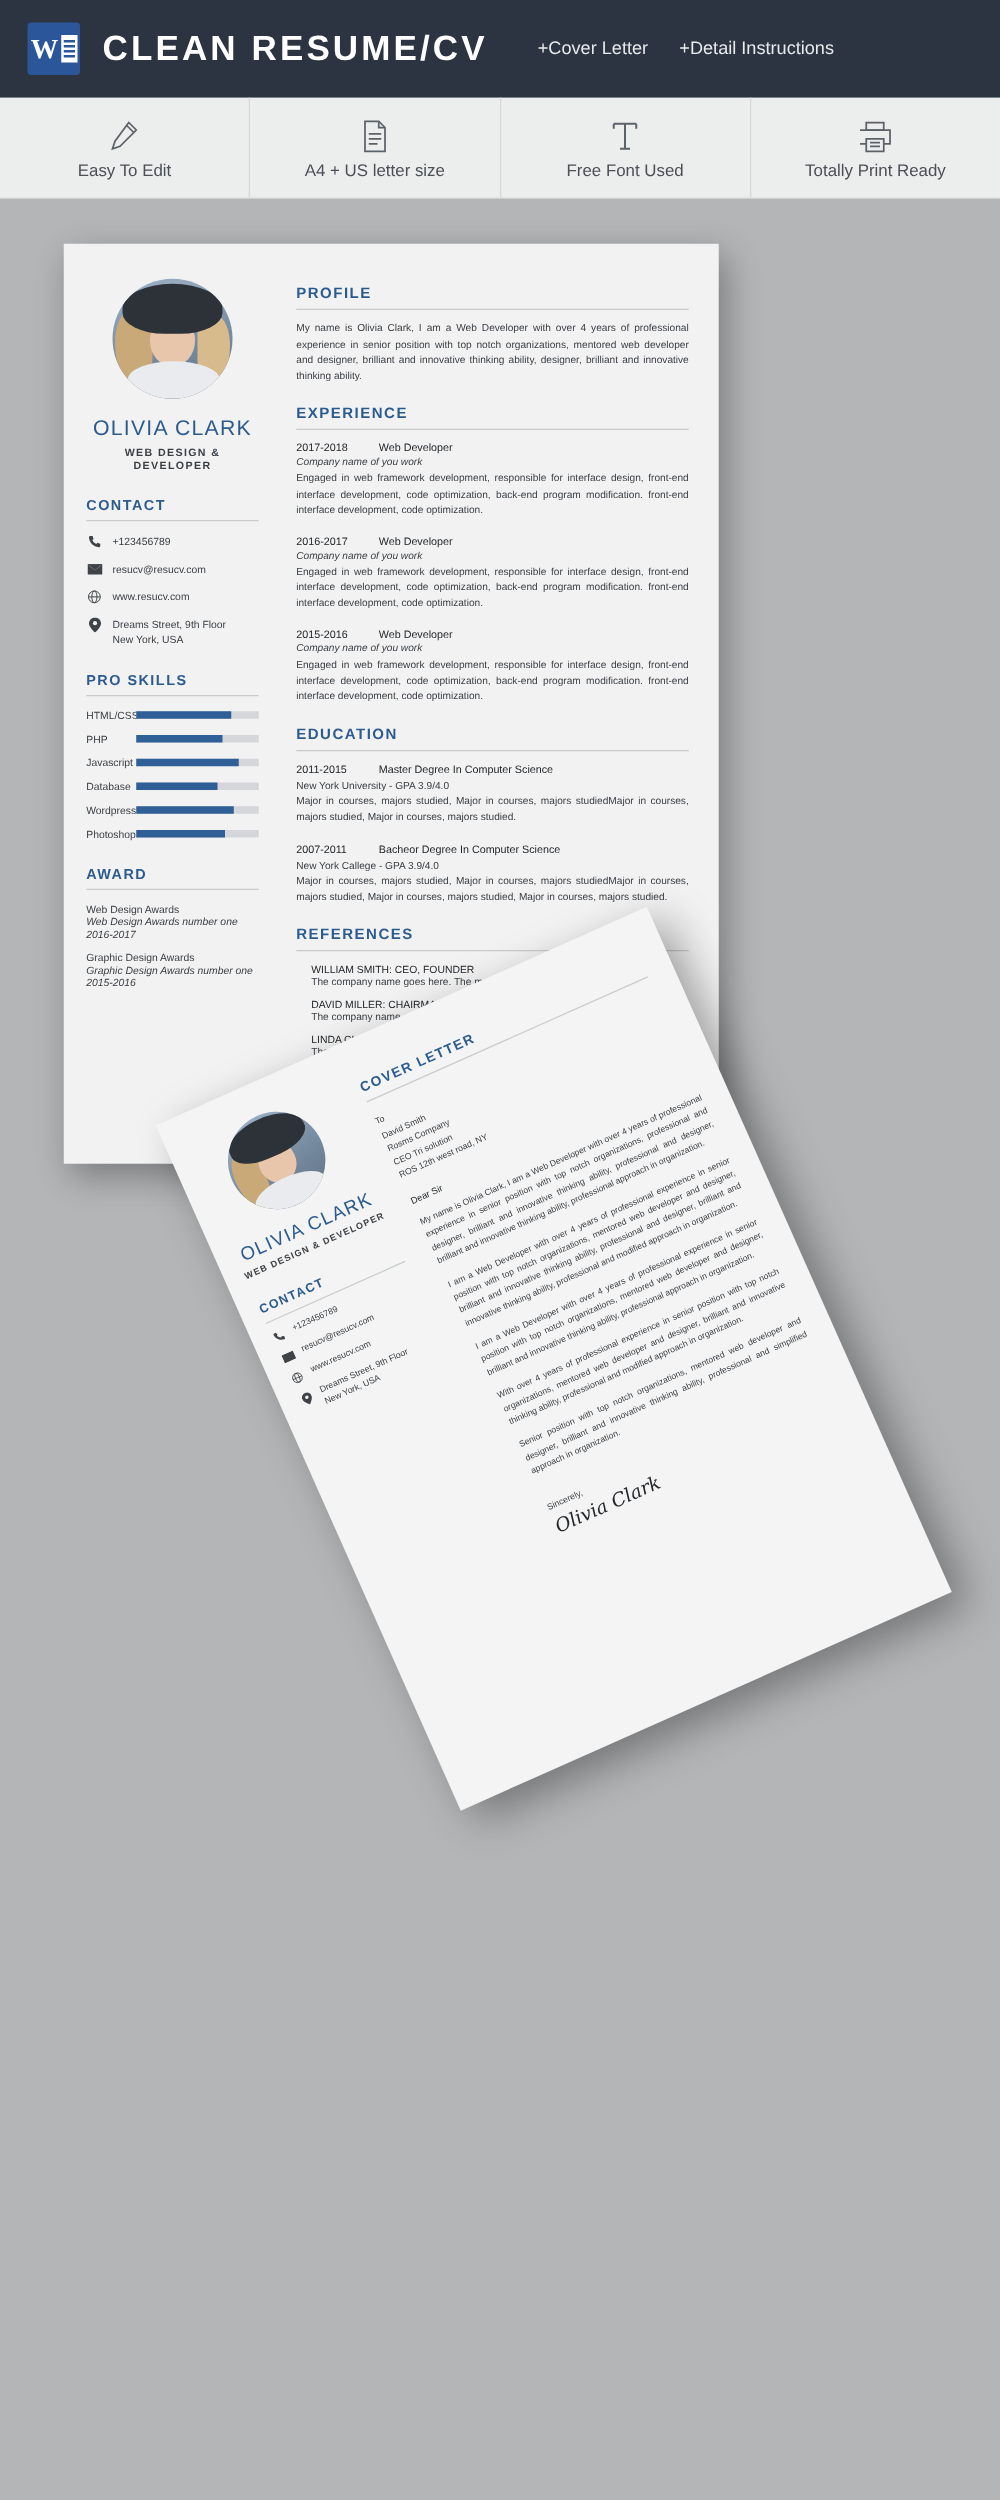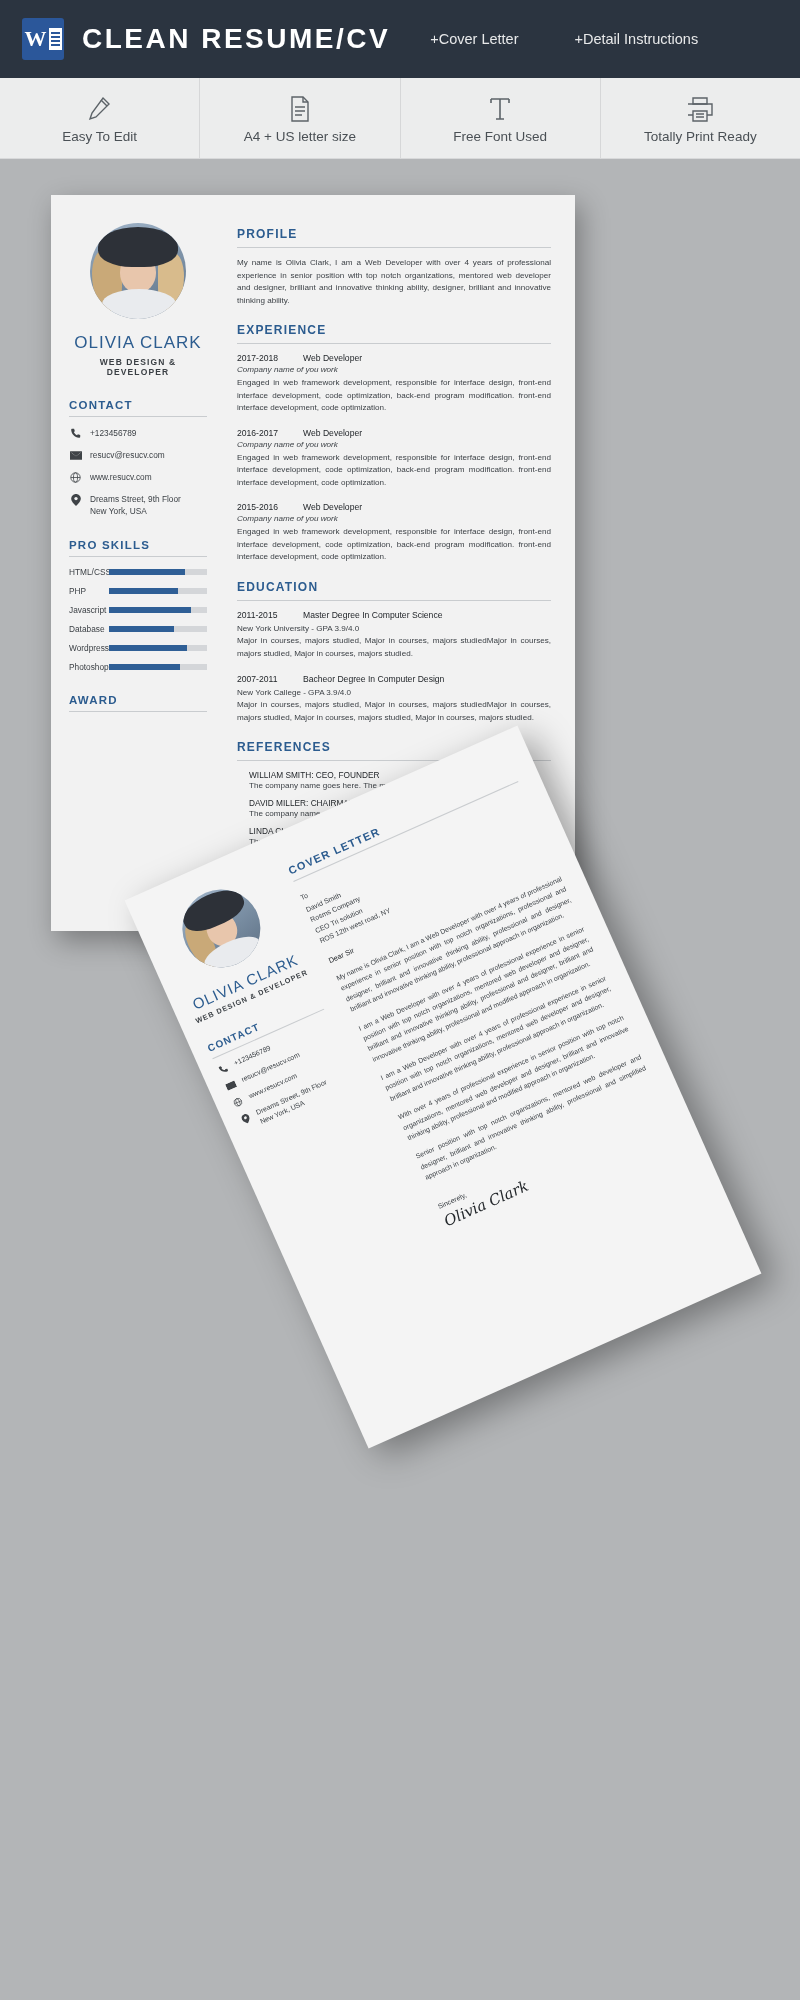--- a/index.html
+++ b/index.html
@@ -48,21 +48,21 @@
     margin-left: 18px;
     font-weight: bold;
     white-space: nowrap;
   }
   .header-link {
     color: #e8e9ea;
     font-size: 14.5px;
     margin-left: 40px;
     white-space: nowrap;
   }
-  .header-link.last { margin-left: 56px; }
+  .header-link.last { margin-left: 25px; }
 
   
   .features {
     height: 81px;
     background: #eceded;
     display: flex;
     border-bottom: 1px solid #d8d9da;
   }
   .feature {
     flex: 1;
@@ -377,20 +377,32 @@
         <div class="skill-row">
           <span class="skill-name">Photoshop</span>
           <span class="skill-bar">
               <span class="skill-fill" style="width: 72%;"></span>
             </span>
         </div>
       </div>
 
       <div class="lsec-title">AWARD</div>
       <div class="lsec-rule"></div>
+      <div>
+        <div class="award-item">
+          <div class="award-t">Web Design Awards</div>
+          <div class="award-s" style="white-space:pre-line">Web Design Awards number one
+2016-2017</div>
+        </div>
+        <div class="award-item">
+          <div class="award-t">Graphic Design Awards</div>
+          <div class="award-s" style="white-space:pre-line">Graphic Design Awards number one
+2015-2016</div>
+        </div>
+      </div>
     </div>
 
     <div class="col-right">
       <div>
         <div class="rsec-title">PROFILE</div>
         <div class="rsec-rule"></div>
         <div class="para">My name is Olivia Clark, I am a Web Developer with over 4 years of professional experience in senior position with top notch organizations, mentored web developer and designer, brilliant and innovative thinking ability, designer, brilliant and innovative thinking ability.</div>
       </div>
 
       <div class="rsec">
@@ -415,21 +427,21 @@
 
       <div class="rsec">
         <div class="rsec-title">EDUCATION</div>
         <div class="rsec-rule"></div>
         <div class="exp-block">
           <div class="exp-head"><span class="yr">2011-2015</span><span>Master Degree In Computer Science</span></div>
           <div class="para" style="margin-top:3px">New York University - GPA 3.9/4.0</div>
           <div class="para">Major in courses, majors studied, Major in courses, majors studiedMajor in courses, majors studied, Major in courses, majors studied.</div>
         </div>
         <div class="exp-block">
-          <div class="exp-head"><span class="yr">2007-2011</span><span>Bacheor Degree In Computer Design</span></div>
+          <div class="exp-head"><span class="yr">2007-2011</span><span>Bacheor Degree In Computer Science</span></div>
           <div class="para" style="margin-top:3px">New York Callege - GPA 3.9/4.0</div>
           <div class="para">Major in courses, majors studied, Major in courses, majors studiedMajor in courses, majors studied, Major in courses, majors studied, Major in courses, majors studied.</div>
         </div>
       </div>
 
       <div class="rsec">
         <div class="rsec-title">REFERENCES</div>
         <div class="rsec-rule"></div>
         <div class="ref-item">
           <div class="ref-name">WILLIAM  SMITH: CEO, FOUNDER</div>

